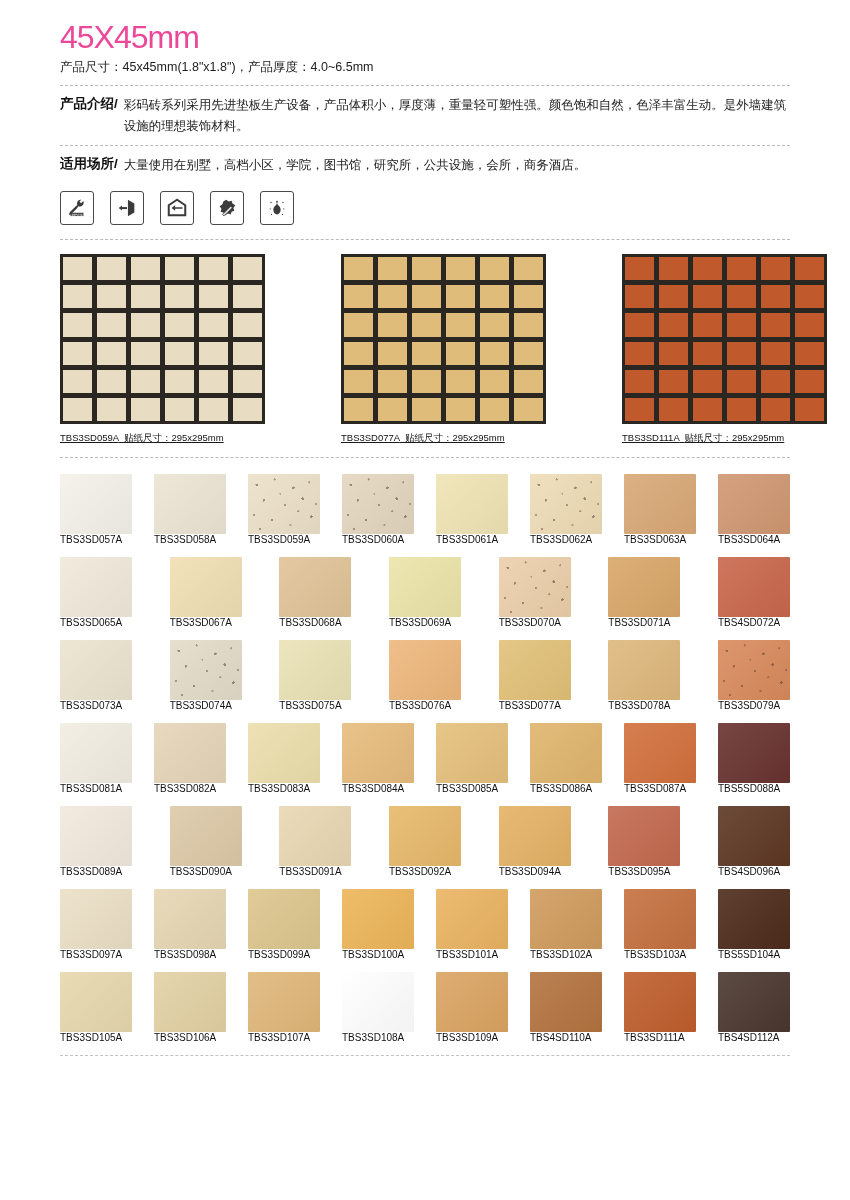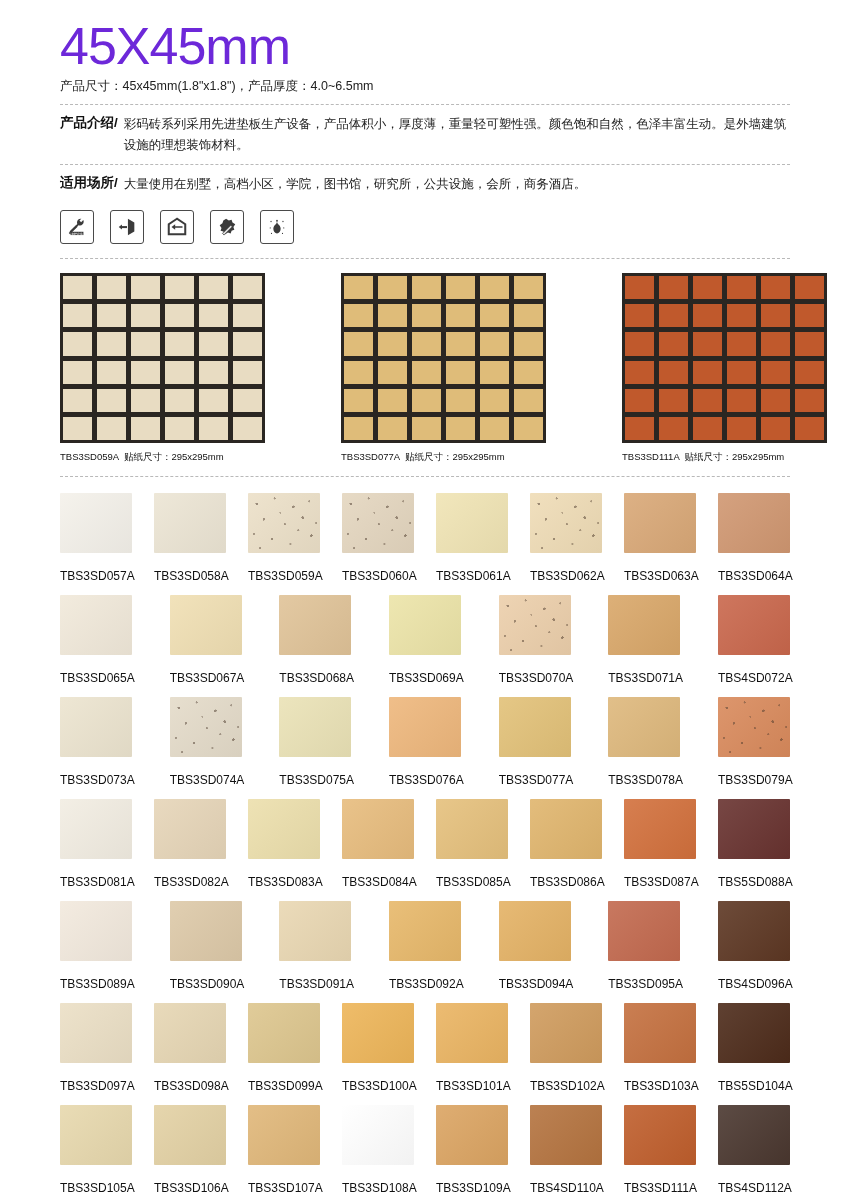--- a/index.html
+++ b/index.html
@@ -10,22 +10,22 @@
     color:#1a1a1a;
     overflow:hidden;
     position:relative;
   }
   .page{position:relative;width:850px;height:1200px;box-sizing:border-box;padding:0 60px;}
 
   
   .header{padding-top:22px;}
   .title-row{display:flex;align-items:flex-end;gap:14px;}
   .big-title{
-    font-size:52px;line-height:0.95;font-weight:400;letter-spacing:-1px;
-    color:#6d28d9;font-family:"Liberation Sans","DejaVu Sans",sans-serif;
+    font-size:32px;line-height:0.95;font-weight:400;letter-spacing:-1px;
+    color:#ec4899;font-family:"Liberation Sans","DejaVu Sans",sans-serif;
   }
   .sub-title{
     font-size:19px;font-weight:bold;color:#111;padding-bottom:5px;
     letter-spacing:0px;
   }
   .size-line{font-size:12.5px;color:#222;margin-top:7px;letter-spacing:0px;}
 
   .divider{border-top:1px dashed #b9b9b9;margin:9px 0 0 0;height:0;}
 
   .info-block{display:flex;margin-top:9px;}
@@ -36,21 +36,21 @@
   .icon-row{display:flex;gap:16px;margin-top:16px;margin-bottom:14px;}
   .icon-box{
     width:32px;height:32px;border:1.6px solid #4a4a4a;border-radius:3px;
     display:flex;align-items:center;justify-content:center;background:#fff;
     position:relative;
   }
   .icon-box svg{display:block;}
 
   
   .mosaic-row{display:flex;justify-content:space-between;margin-top:14px;}
-  .mosaic-cell{width:168px;}
+  .mosaic-cell{width:168px;text-decoration:underline;}
   .mosaic{
     width:205px;height:170px;background:#2a2622;
     display:grid;grid-template-columns:repeat(6,1fr);grid-template-rows:repeat(6,1fr);
     gap:5px;padding:3px;box-sizing:border-box;
   }
   .mosaic i{display:block;width:100%;height:100%;}
   .mosaic-cap{font-size:9.5px;color:#111;margin-top:8px;letter-spacing:0px;white-space:nowrap;}
 
   
   .grid{margin-top:16px;}
@@ -76,21 +76,21 @@
       radial-gradient(circle at 76% 41%, rgba(70,50,35,.5) 0 1.2px, transparent 1.4px),
       radial-gradient(circle at 8% 68%, rgba(70,50,35,.45) 0 1px, transparent 1.2px),
       radial-gradient(circle at 33% 77%, rgba(70,50,35,.5) 0 1.1px, transparent 1.3px),
       radial-gradient(circle at 59% 85%, rgba(70,50,35,.4) 0 1px, transparent 1.2px),
       radial-gradient(circle at 88% 71%, rgba(70,50,35,.5) 0 1.2px, transparent 1.4px),
       radial-gradient(circle at 45% 33%, rgba(70,50,35,.35) 0 .9px, transparent 1.1px),
       radial-gradient(circle at 70% 62%, rgba(70,50,35,.4) 0 1px, transparent 1.2px),
       radial-gradient(circle at 17% 92%, rgba(70,50,35,.45) 0 1px, transparent 1.2px),
       radial-gradient(circle at 95% 50%, rgba(70,50,35,.4) 0 1px, transparent 1.2px);
   }
-  .swatch-cap{font-size:12px;color:#111;margin-top:16px;white-space:nowrap;letter-spacing:0px;}
+  .swatch-cap{font-size:10px;color:#111;margin-top:0;white-space:nowrap;letter-spacing:0px;}
 
   .bottom-divider{border-top:1px dashed #c2c2c2;margin-top:2px;}
 </style>
 </head>
 <body>
 
 <div class="page">
 
   <div class="header">
     <div class="title-row">

